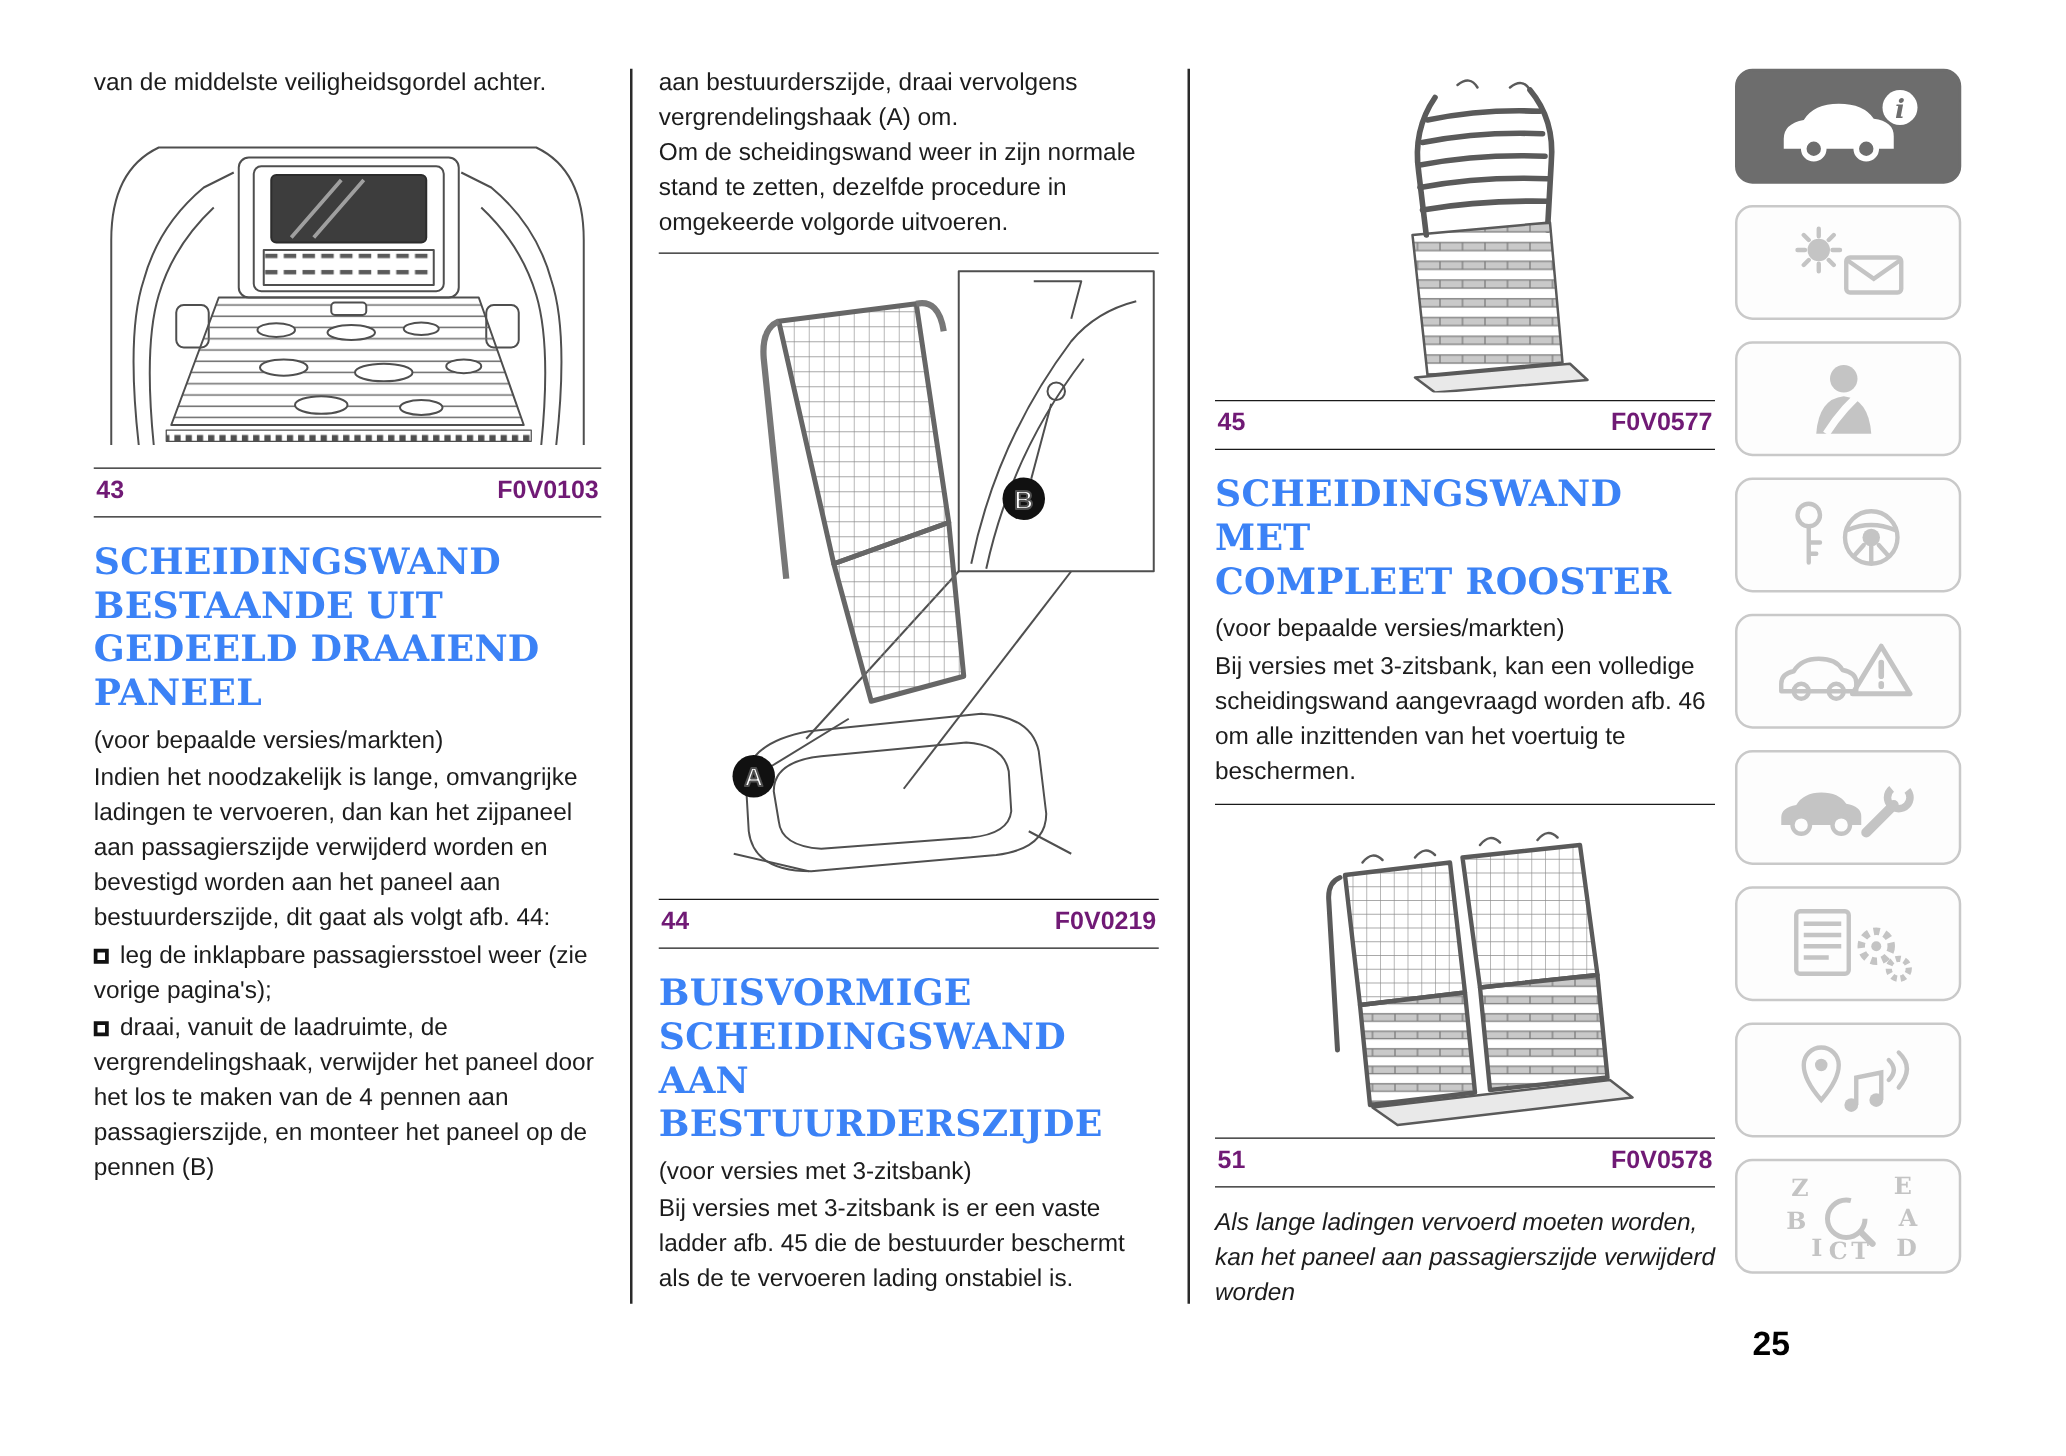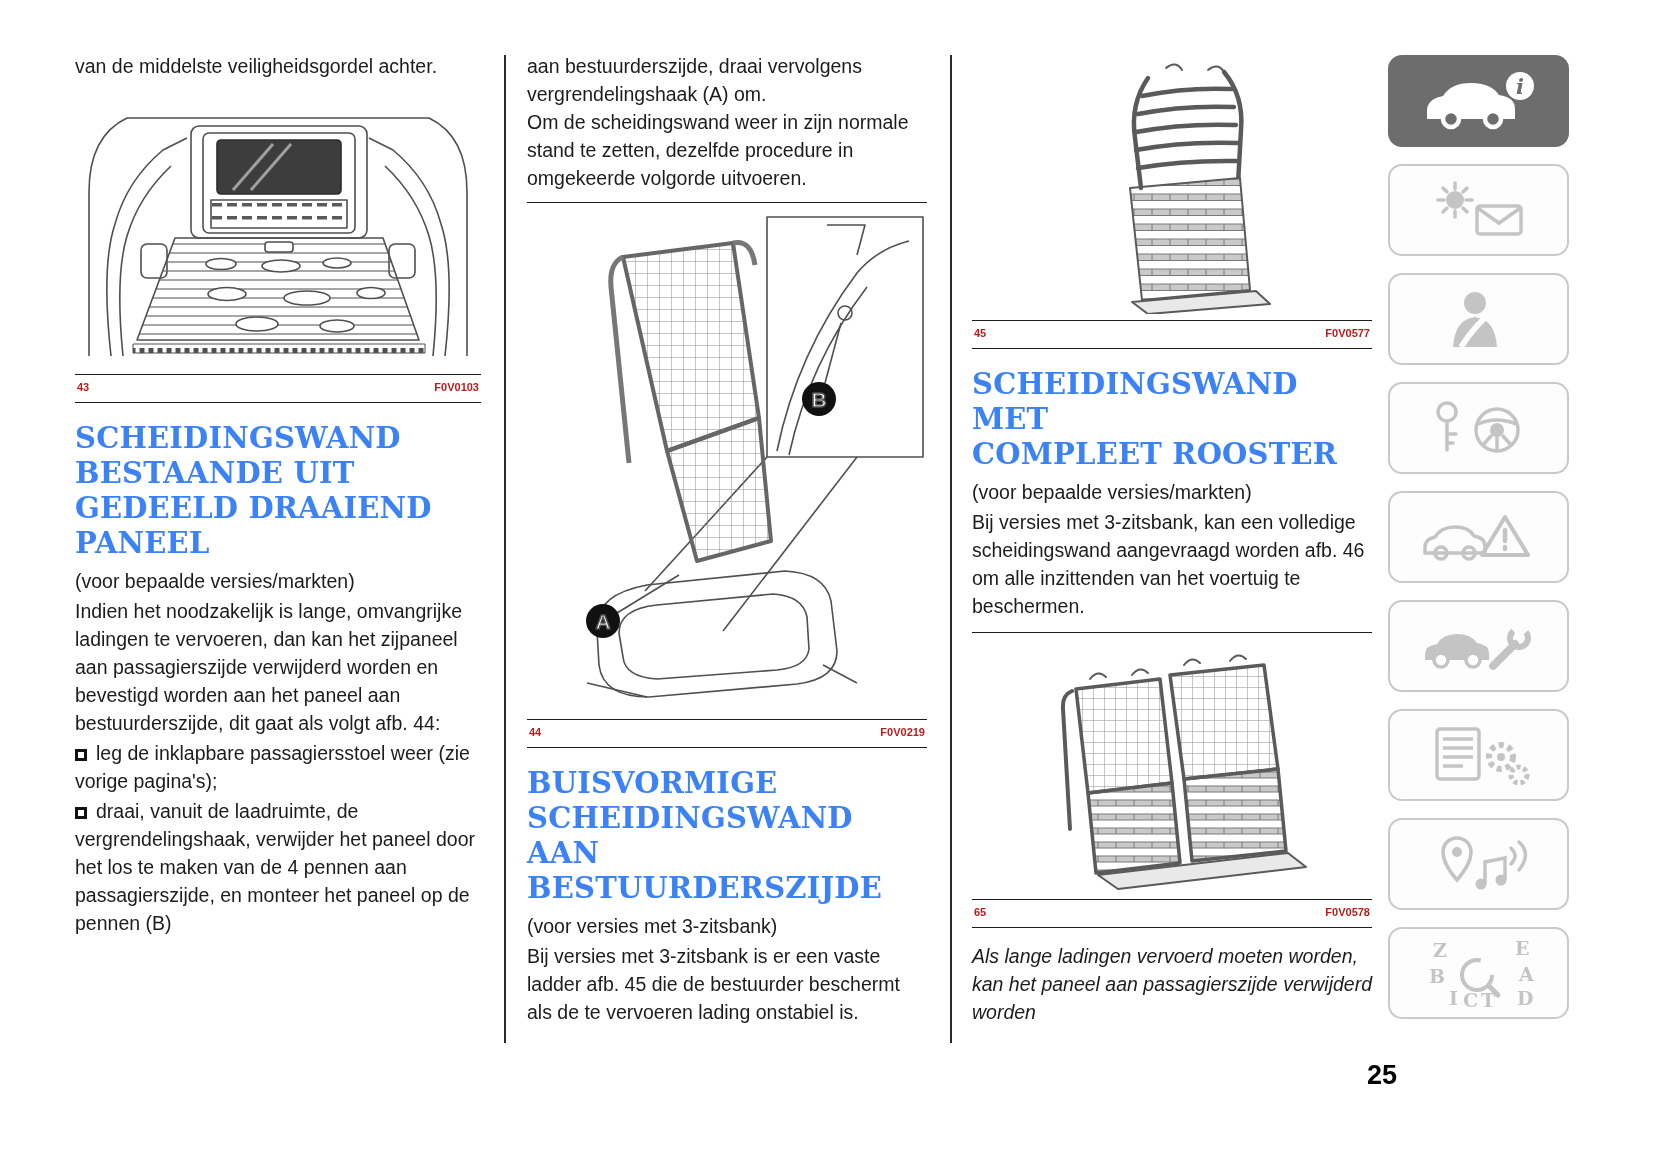--- a/index.html
+++ b/index.html
@@ -24,36 +24,36 @@
   }
   .subheading { margin-bottom:2px; }
 
   .figure { border-bottom:1.5px solid #1a1a1a; margin-bottom:4px; }
   .figure.topline { border-top:1.5px solid #1a1a1a; }
   .fig-art { padding:10px 0 6px 0; }
   .fig-art svg { display:block; margin:0 auto; }
   .fig-caption {
     display:flex; justify-content:space-between; align-items:baseline;
     border-top:1.5px solid #1a1a1a; padding:6px 2px 9px 2px;
-    font-size:11px; font-weight:bold; color:#b91c1c;
+    font-size:20px; font-weight:bold; color:#701a75;
   }
   .sq {
     display:inline-block; width:12px; height:12px; border:3px solid #111;
     margin-right:9px; transform:translateY(1px);
   }
   .bullet { margin-top:2px; }
 
   .sidebar { position:absolute; left:1388px; top:55px; width:181px; display:flex; flex-direction:column; gap:17px; }
   .tab {
     height:92px; border-radius:14px; border:2.5px solid #c9c9c9; background:#fdfdfd;
     display:flex; align-items:center; justify-content:center; cursor:pointer;
   }
   .tab.active { background:#6d6d6d; border-color:#6d6d6d; }
 
-  .page-number { position:absolute; left:1367px; top:1060px; font-size:27px; font-weight:bold; color:#000; }
+  .page-number { position:absolute; left:1402px; top:1060px; font-size:27px; font-weight:bold; color:#000; }
 </style>
 </head>
 <body>
 
 <div class="page">
 
   <div class="col col1">
     <p class="body-text">van de middelste veiligheidsgordel achter.</p>
 
     <div class="figure" style="margin-top:6px;">
@@ -226,21 +226,21 @@
             <path d="M118 36 q8 -10 16 -2 M160 32 q8 -10 16 -2"></path>
             <path d="M104 46 L188 36 L200 140 L116 150 Z" fill="url(#mesh46)" stroke-width="3.5"></path>
             <path d="M116 150 L200 140 L208 220 L124 230 Z" fill="url(#slat46)" stroke-width="3.5"></path>
             <path d="M100 48 q-10 4 -9 18 l7 120" stroke-width="4"></path>
 
             <path d="M126 232 L316 210 L334 224 L146 246 Z" fill="#e9e9e9"></path>
           </g>
         </svg>
       </div>
       <div class="fig-caption">
-        <span>65</span>
+        <span>51</span>
         <span>F0V0578</span>
       </div>
     </div>
 
     <p class="body-text" style="margin-top:14px;font-style:italic;">Als lange ladingen vervoerd moeten worden, kan het paneel aan passagierszijde verwijderd worden</p>
   </div>
 
   <div class="sidebar">
 
     <div class="tab active">

